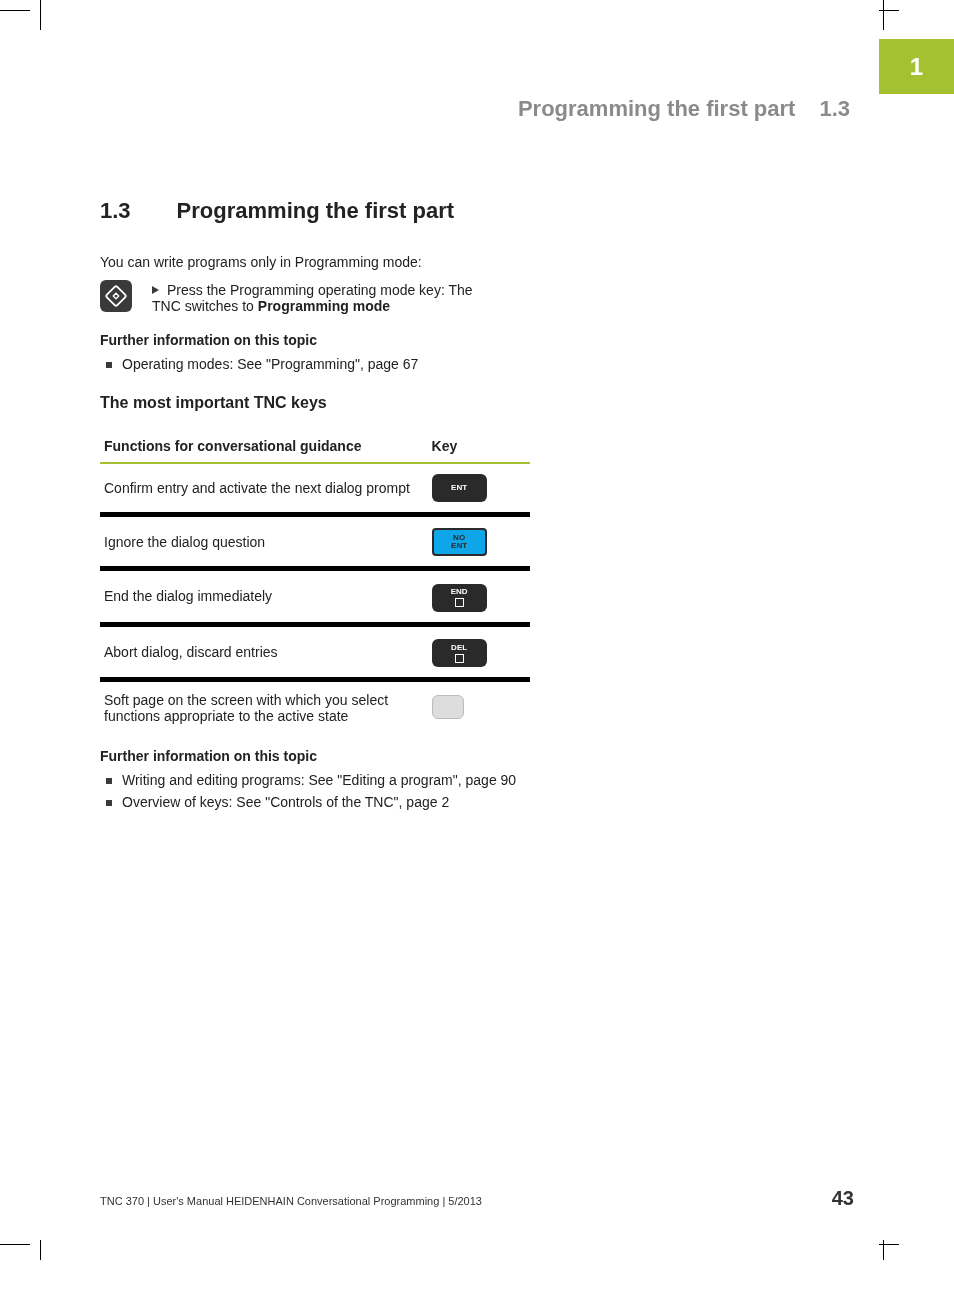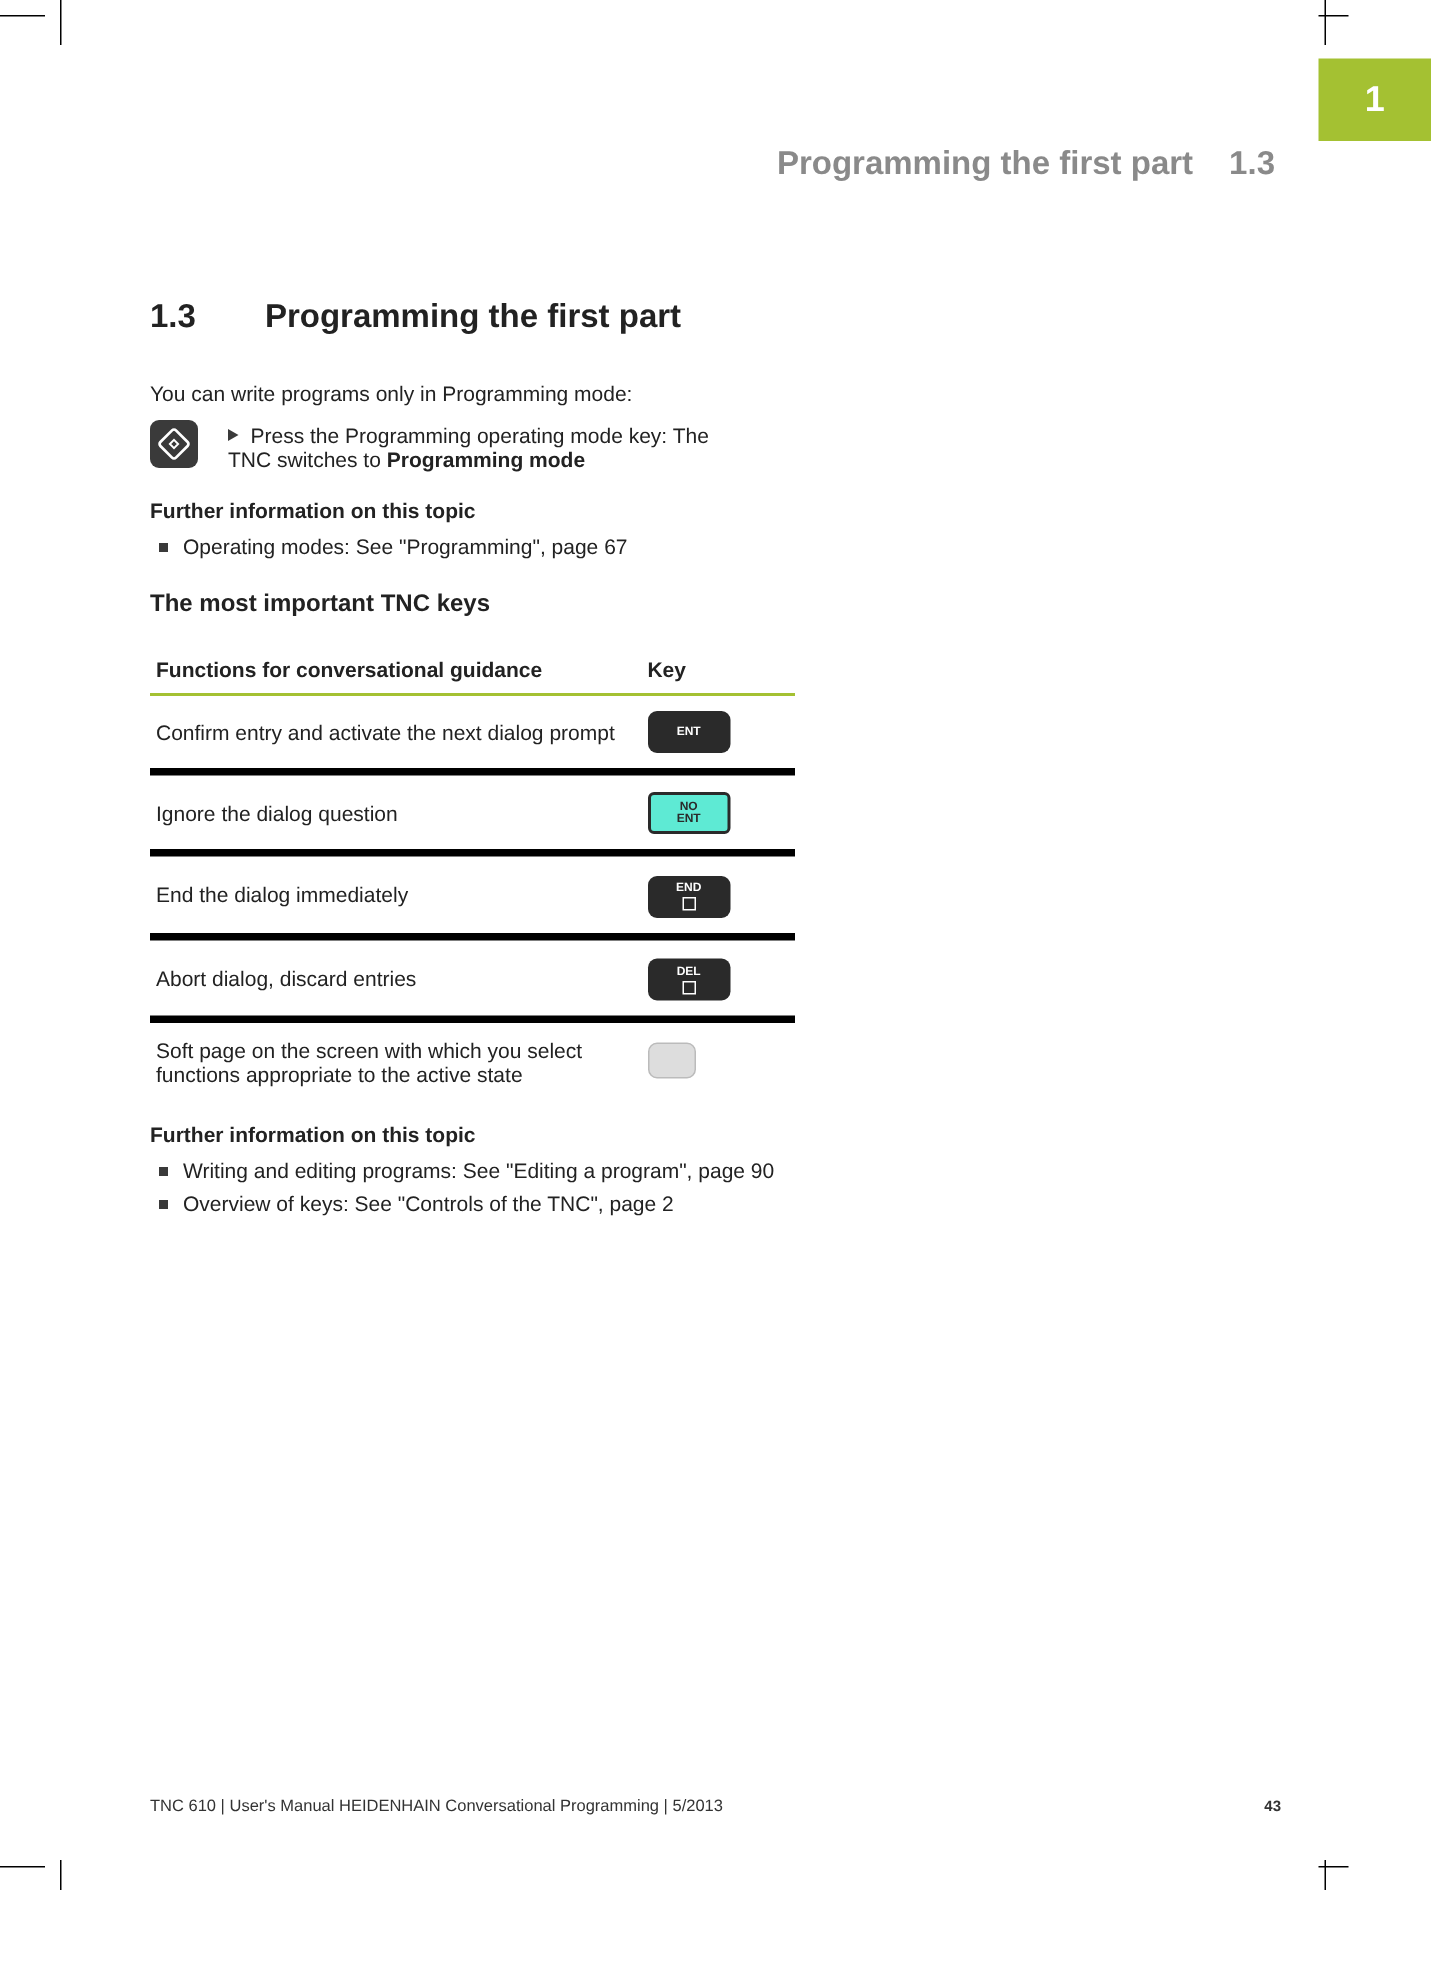--- a/index.html
+++ b/index.html
@@ -45,25 +45,25 @@
   .tbl { width: 430px; border-collapse: collapse; margin-top: 20px; margin-bottom: 14px; }
   .tbl thead th { text-align: left; font-size: 14px; font-weight: bold; padding: 6px 4px 8px 4px; border-bottom: 2px solid #a4c132; }
   .tbl thead th:first-child { width: 320px; }
   .tbl tbody td { font-size: 14px; padding: 10px 4px 10px 4px; border-bottom: 5px solid #000000; vertical-align: middle; }
   .tbl tbody tr:last-child td { border-bottom: none; }
   .tbl tbody td.keycell { width: 100px; }
 
   
   .key { display: inline-flex; flex-direction: column; align-items: center; justify-content: center; width: 55px; height: 28px; border-radius: 6px; font-size: 8px; font-weight: bold; color: #fff; background: #2a2a2a; line-height: 1; }
   .key .sq { width: 9px; height: 9px; border: 1px solid #fff; margin-top: 2px; }
-  .key.noent { background: #5eead4; border: 2px solid #2a2a2a; color: #2a2a2a; border-radius: 4px; }
+  .key.noent { background: #0ea5e9; border: 2px solid #2a2a2a; color: #2a2a2a; border-radius: 4px; }
   .softkey { display: inline-block; width: 32px; height: 24px; border-radius: 6px; background: #ddd; border: 1px solid #bbb; }
 
   .footer { position: absolute; bottom: 105px; left: 100px; right: 100px; display: flex; justify-content: space-between; align-items: baseline; font-size: 11px; color: #333; }
-  .footer .pg { font-weight: bold; font-size: 10px; }
+  .footer .pg { font-weight: bold; font-size: 20px; }
 </style>
 </head>
 <body>
 
 <div class="page">
 
   <div class="crop tl-h"></div>
   <div class="crop tl-v"></div>
   <div class="crop tr-h"></div>
   <div class="crop tr-v"></div>
@@ -159,17 +159,17 @@
 
     <div class="h-sub" style="font-size:14px;">Further information on this topic</div>
     <ul class="bullets">
       <li>Writing and editing programs: See "Editing a program", page 90</li>
       <li>Overview of keys: See "Controls of the TNC", page 2</li>
     </ul>
 
   </div>
 
   <div class="footer">
-    <span>TNC 610 | User's Manual HEIDENHAIN Conversational Programming | 5/2013</span>
+    <span>TNC 370 | User's Manual HEIDENHAIN Conversational Programming | 5/2013</span>
     <span class="pg">43</span>
   </div>
 
 </div>
 
 </body></html>

